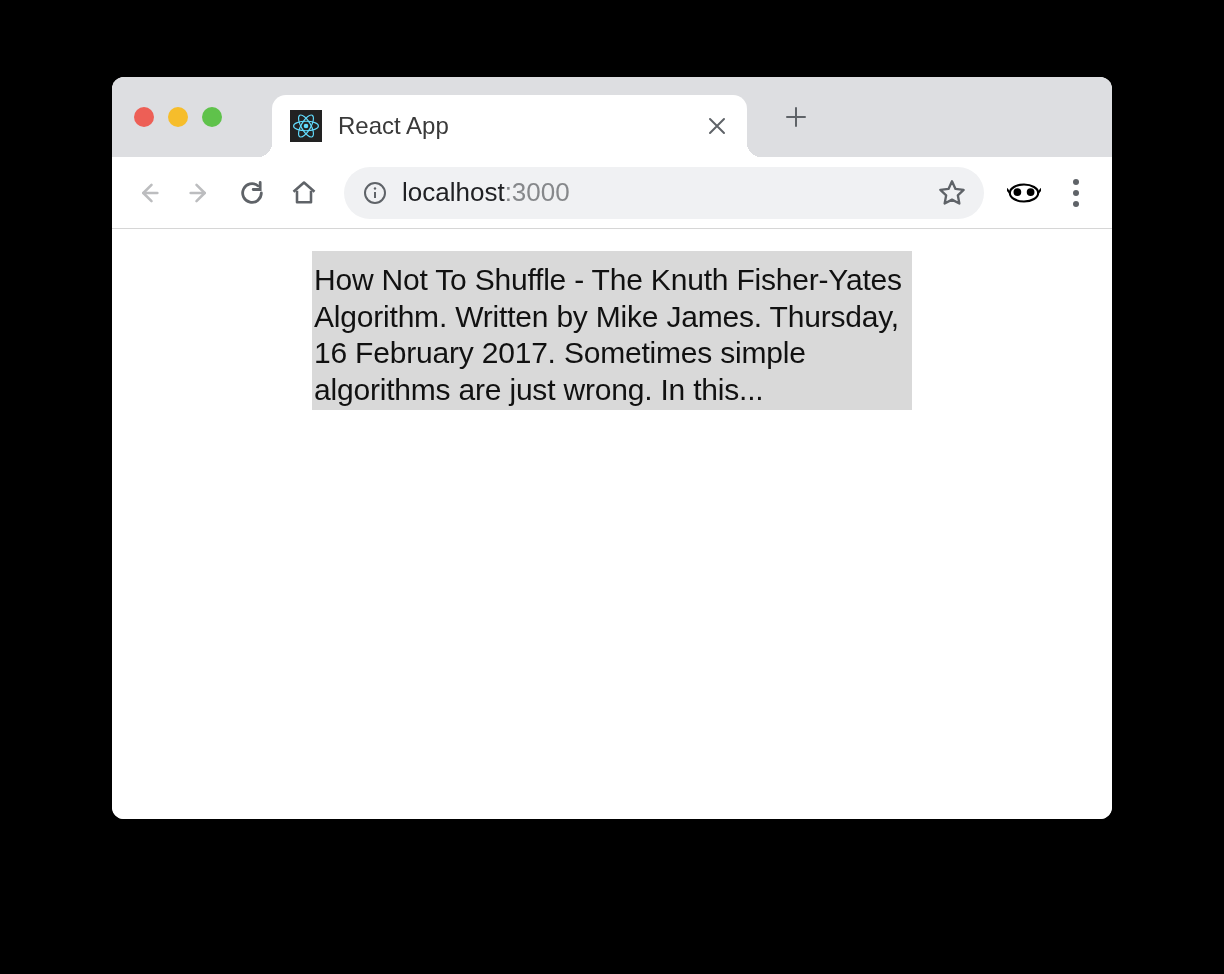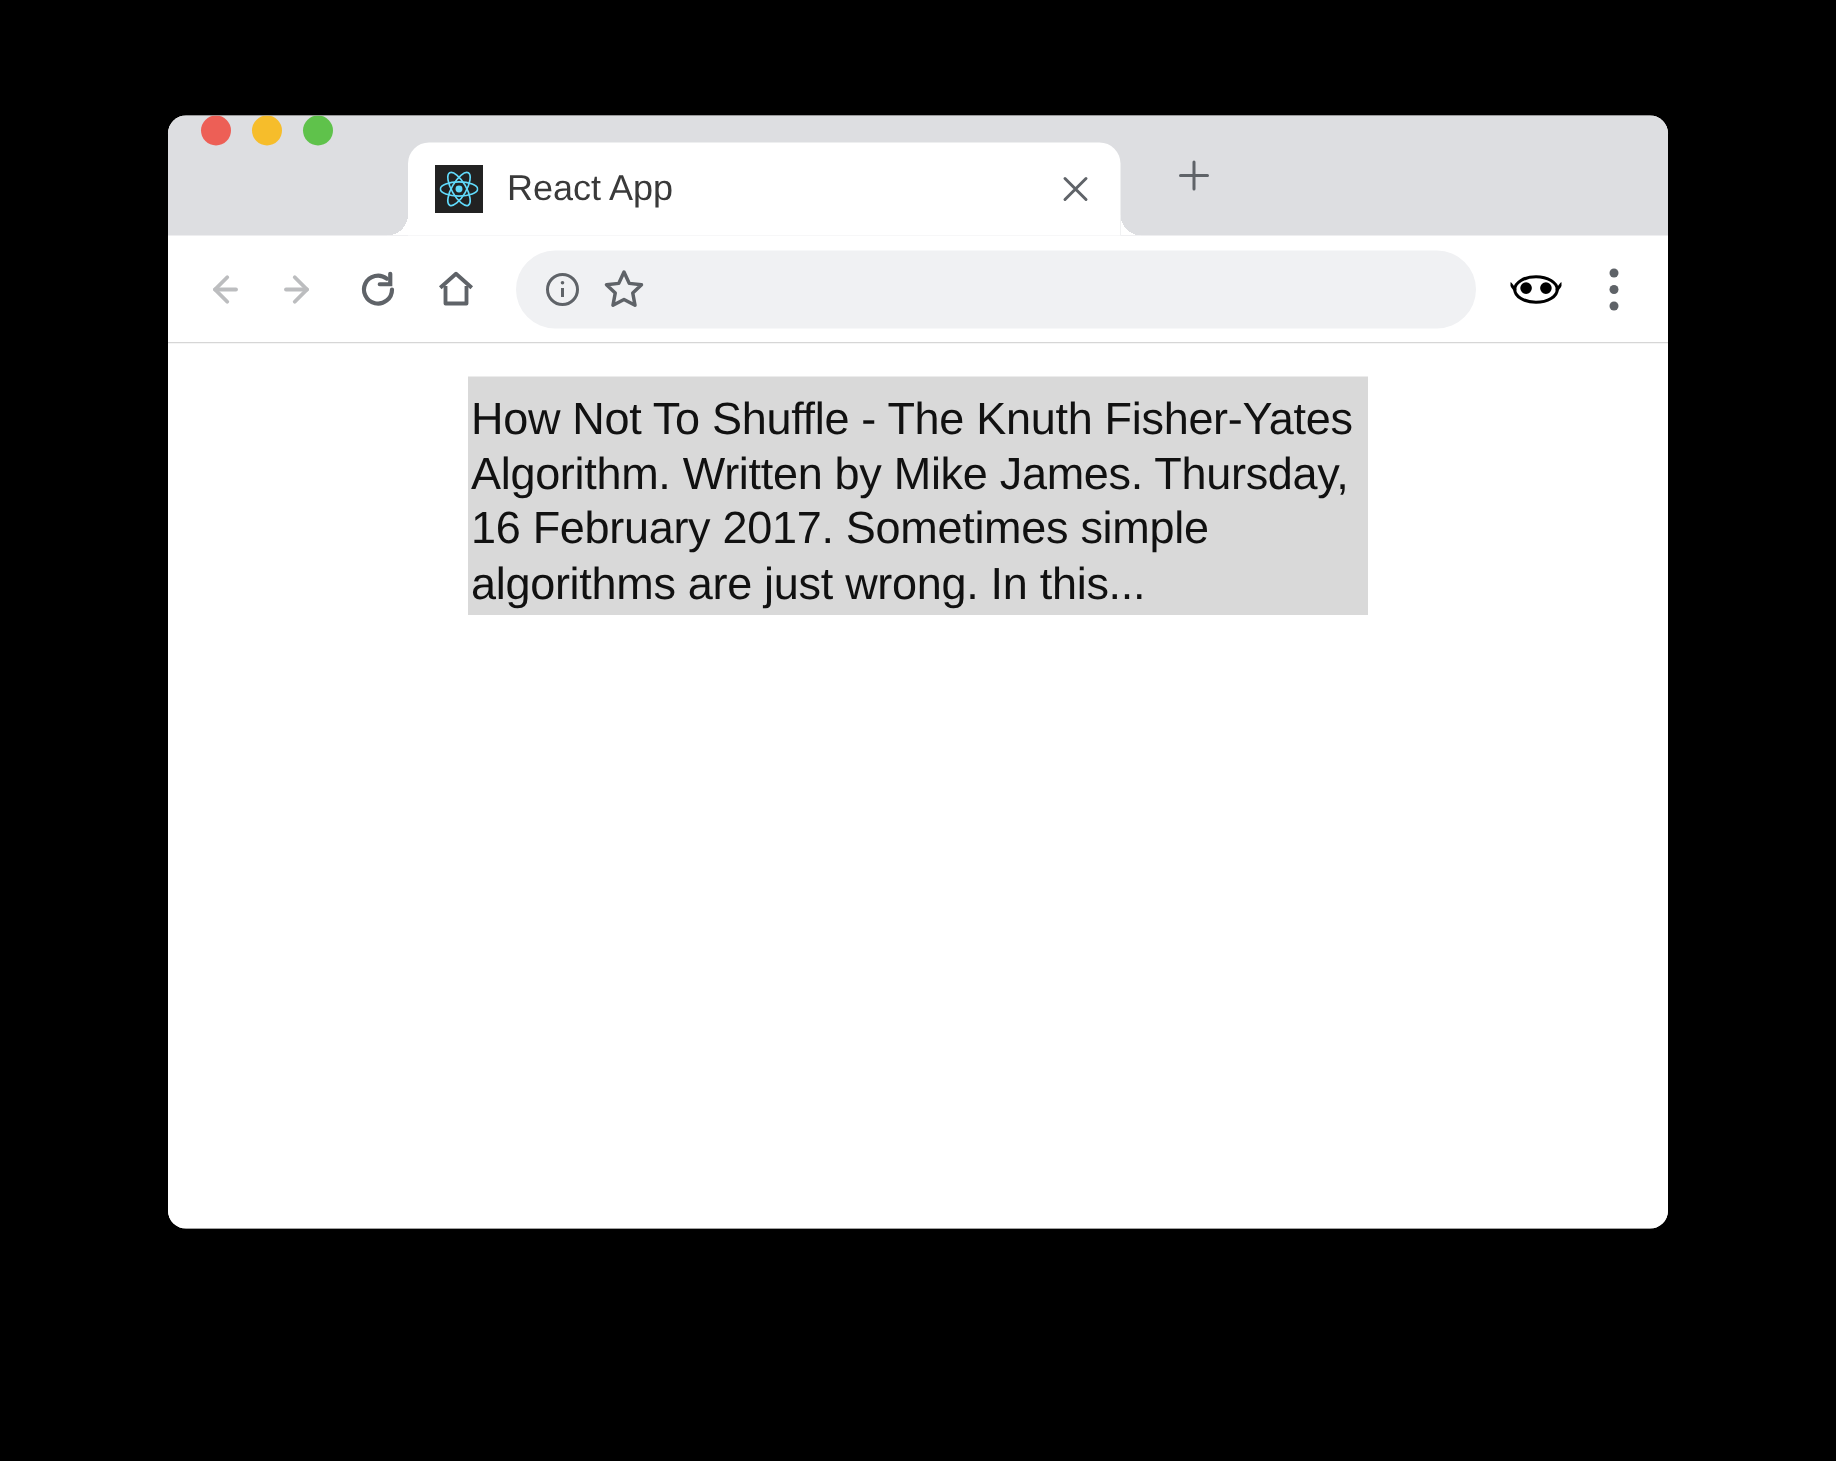--- a/index.html
+++ b/index.html
@@ -24,21 +24,21 @@
       border-radius: 12px;
       box-shadow: 0 20px 60px rgba(0,0,0,0.5);
       overflow: hidden;
       display: flex;
       flex-direction: column;
     }
     .tab-strip {
       height: 80px;
       background: #dddee1;
       display: flex;
-      align-items: flex-start;
+      align-items: center;
       position: relative;
     }
     .traffic-lights {
       display: flex;
       gap: 14px;
       margin-left: 22px;
       align-items: center;
     }
     .tl {
       width: 20px;
@@ -292,20 +292,24 @@
     </div>
 
     <div class="omnibox">
       <div class="info-icon">
         <svg viewBox="0 0 24 24" width="24" height="24" fill="none" stroke="#5f6368" stroke-width="2">
             <circle cx="12" cy="12" r="10"></circle>
             <line x1="12" y1="11" x2="12" y2="17"></line>
             <circle cx="12" cy="7.5" r="1.2" fill="#5f6368" stroke="none"></circle>
           </svg>
       </div>
+      <div class="url-text">
+        <span class="url-host">localhost</span>
+          <span class="url-port">:3000</span>
+      </div>
       <div class="star-btn">
         <svg viewBox="0 0 24 24" fill="none" stroke="currentColor" stroke-width="2" stroke-linejoin="round">
             <polygon points="12 2 15 8.5 22 9.3 17 14 18.3 21 12 17.7 5.7 21 7 14 2 9.3 9 8.5"></polygon>
           </svg>
       </div>
     </div>
 
     <div class="ext-btn">
       <svg viewBox="0 0 36 36" fill="none" stroke="#000" stroke-width="2.2">
         <ellipse cx="18" cy="18" rx="15" ry="9"></ellipse>

